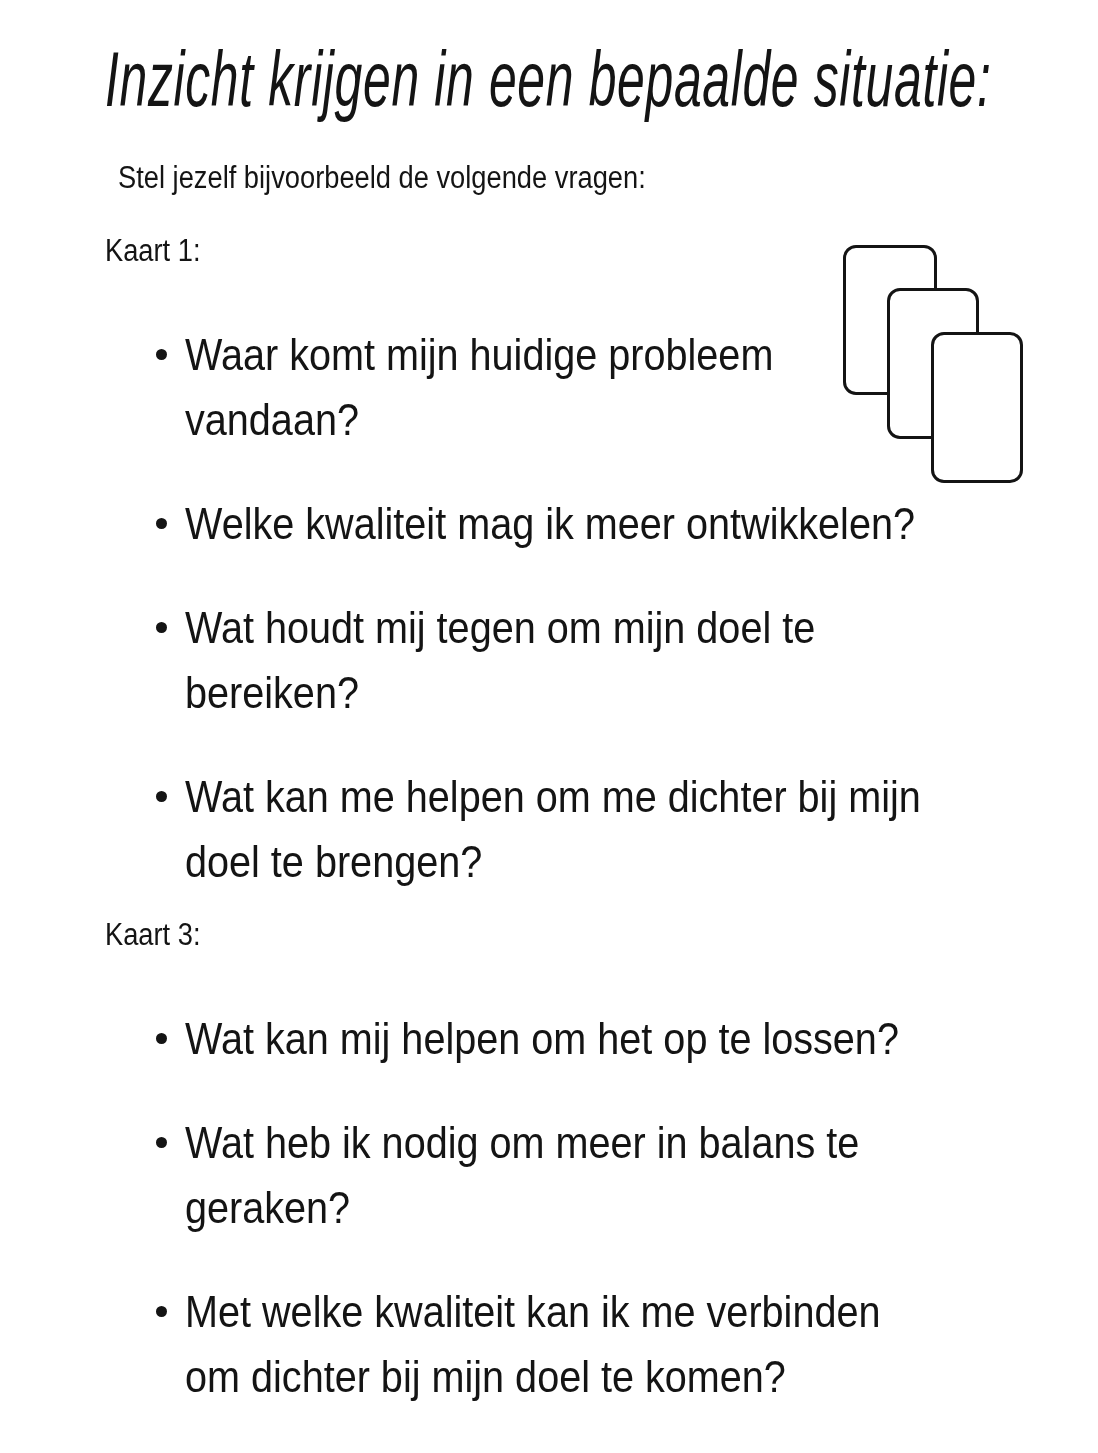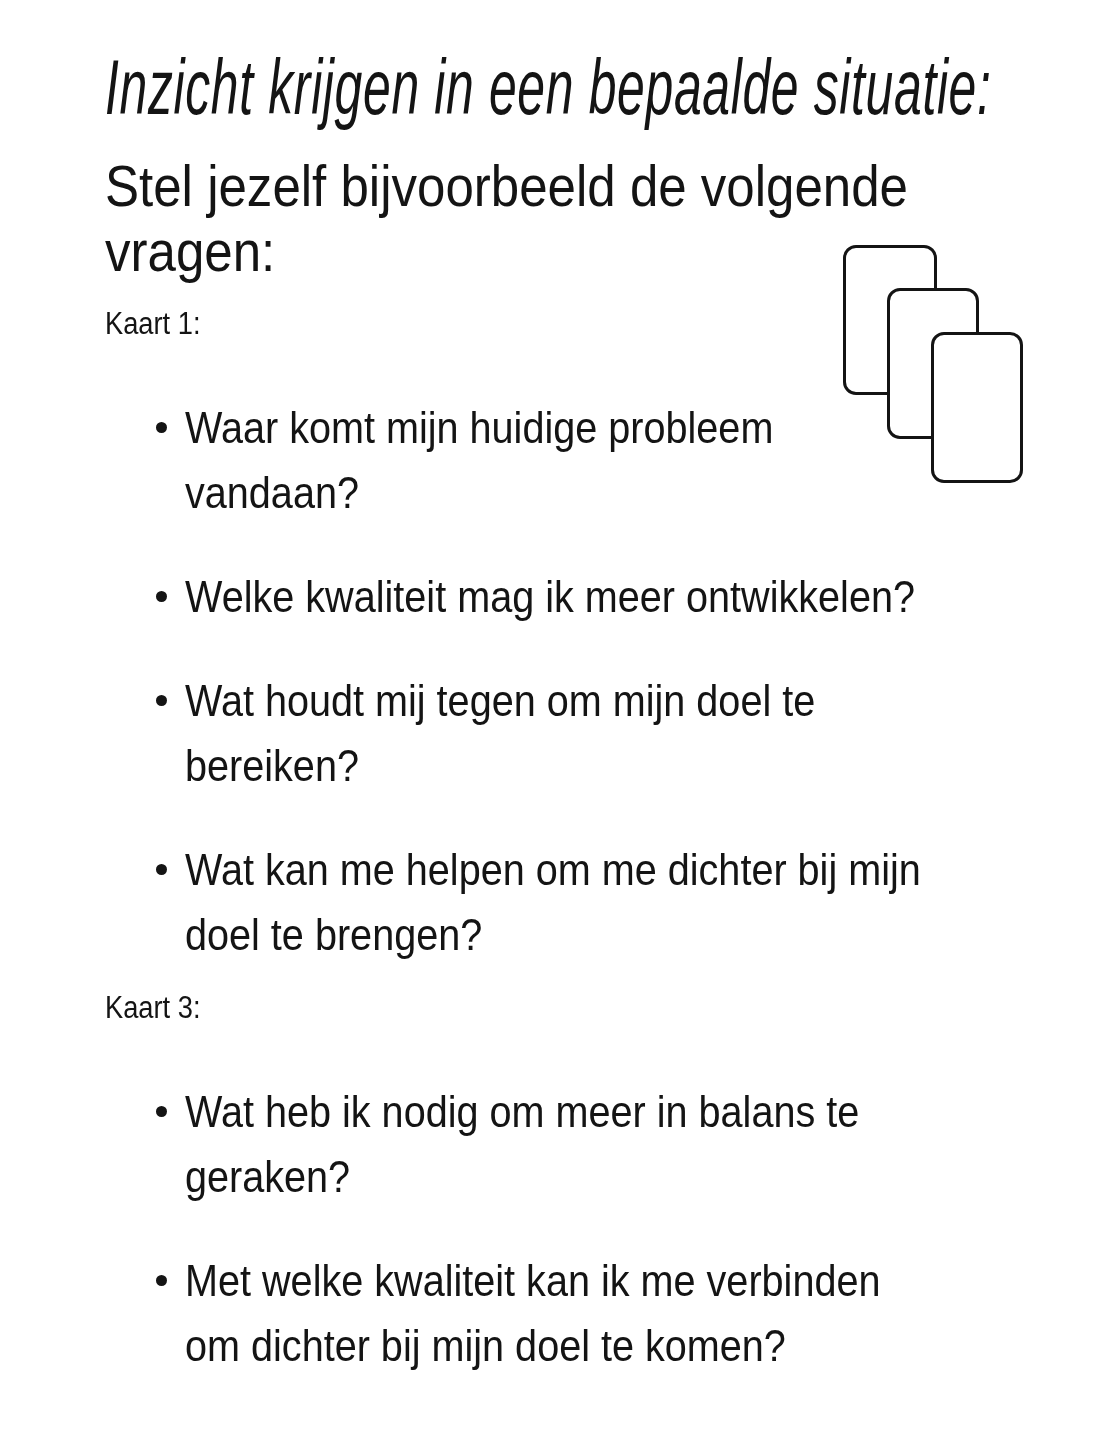--- a/index.html
+++ b/index.html
@@ -13,21 +13,21 @@
     position: relative;
     overflow: hidden;
     font-family: "Liberation Sans", sans-serif;
     color: #141414;
   }
   .page {
     position: relative;
     width: 1098px;
     height: 1453px;
     box-sizing: border-box;
-    padding: 30px 18px 0 105px;
+    padding: 22px 18px 0 105px;
     background: #ffffff;
     z-index: 1;
   }
   
   .title {
     margin: 0;
     font-size: 78px;
     line-height: 115px;
     font-weight: 400;
     font-style: italic;
@@ -35,22 +35,22 @@
   }
   .title .tx {
     display: inline-block;
     transform: scaleX(0.64);
     transform-origin: 0 0;
     vertical-align: top;
     letter-spacing: 1px;
   }
   
   .intro {
-    margin: 8px 0 0 0;
-    font-size: 58px;
+    margin: 8px 0 0 13px;
+    font-size: 31px;
     line-height: 65px;
   }
   .kaart-heading {
     margin: 8px 0 0 0;
     font-size: 31px;
     line-height: 65px;
     font-weight: 400;
   }
   .tx-body {
     display: inline-block;
@@ -125,20 +125,21 @@
   <section>
     <ul class="questions">
       <li><span class="tx-body">Wat kan me helpen om me dichter bij mijn
 doel te brengen?</span></li>
     </ul>
   </section>
 
   <section>
     <h2 class="kaart-heading"><span class="tx-body">Kaart 3:</span></h2>
     <ul class="questions">
+      <li><span class="tx-body">Wat kan mij helpen om het op te lossen?</span></li>
       <li><span class="tx-body">Wat heb ik nodig om meer in balans te
 geraken?</span></li>
       <li><span class="tx-body">Met welke kwaliteit kan ik me verbinden
 om dichter bij mijn doel te komen?</span></li>
     </ul>
   </section>
 
 </div>
 
 <div class="cards-graphic">

